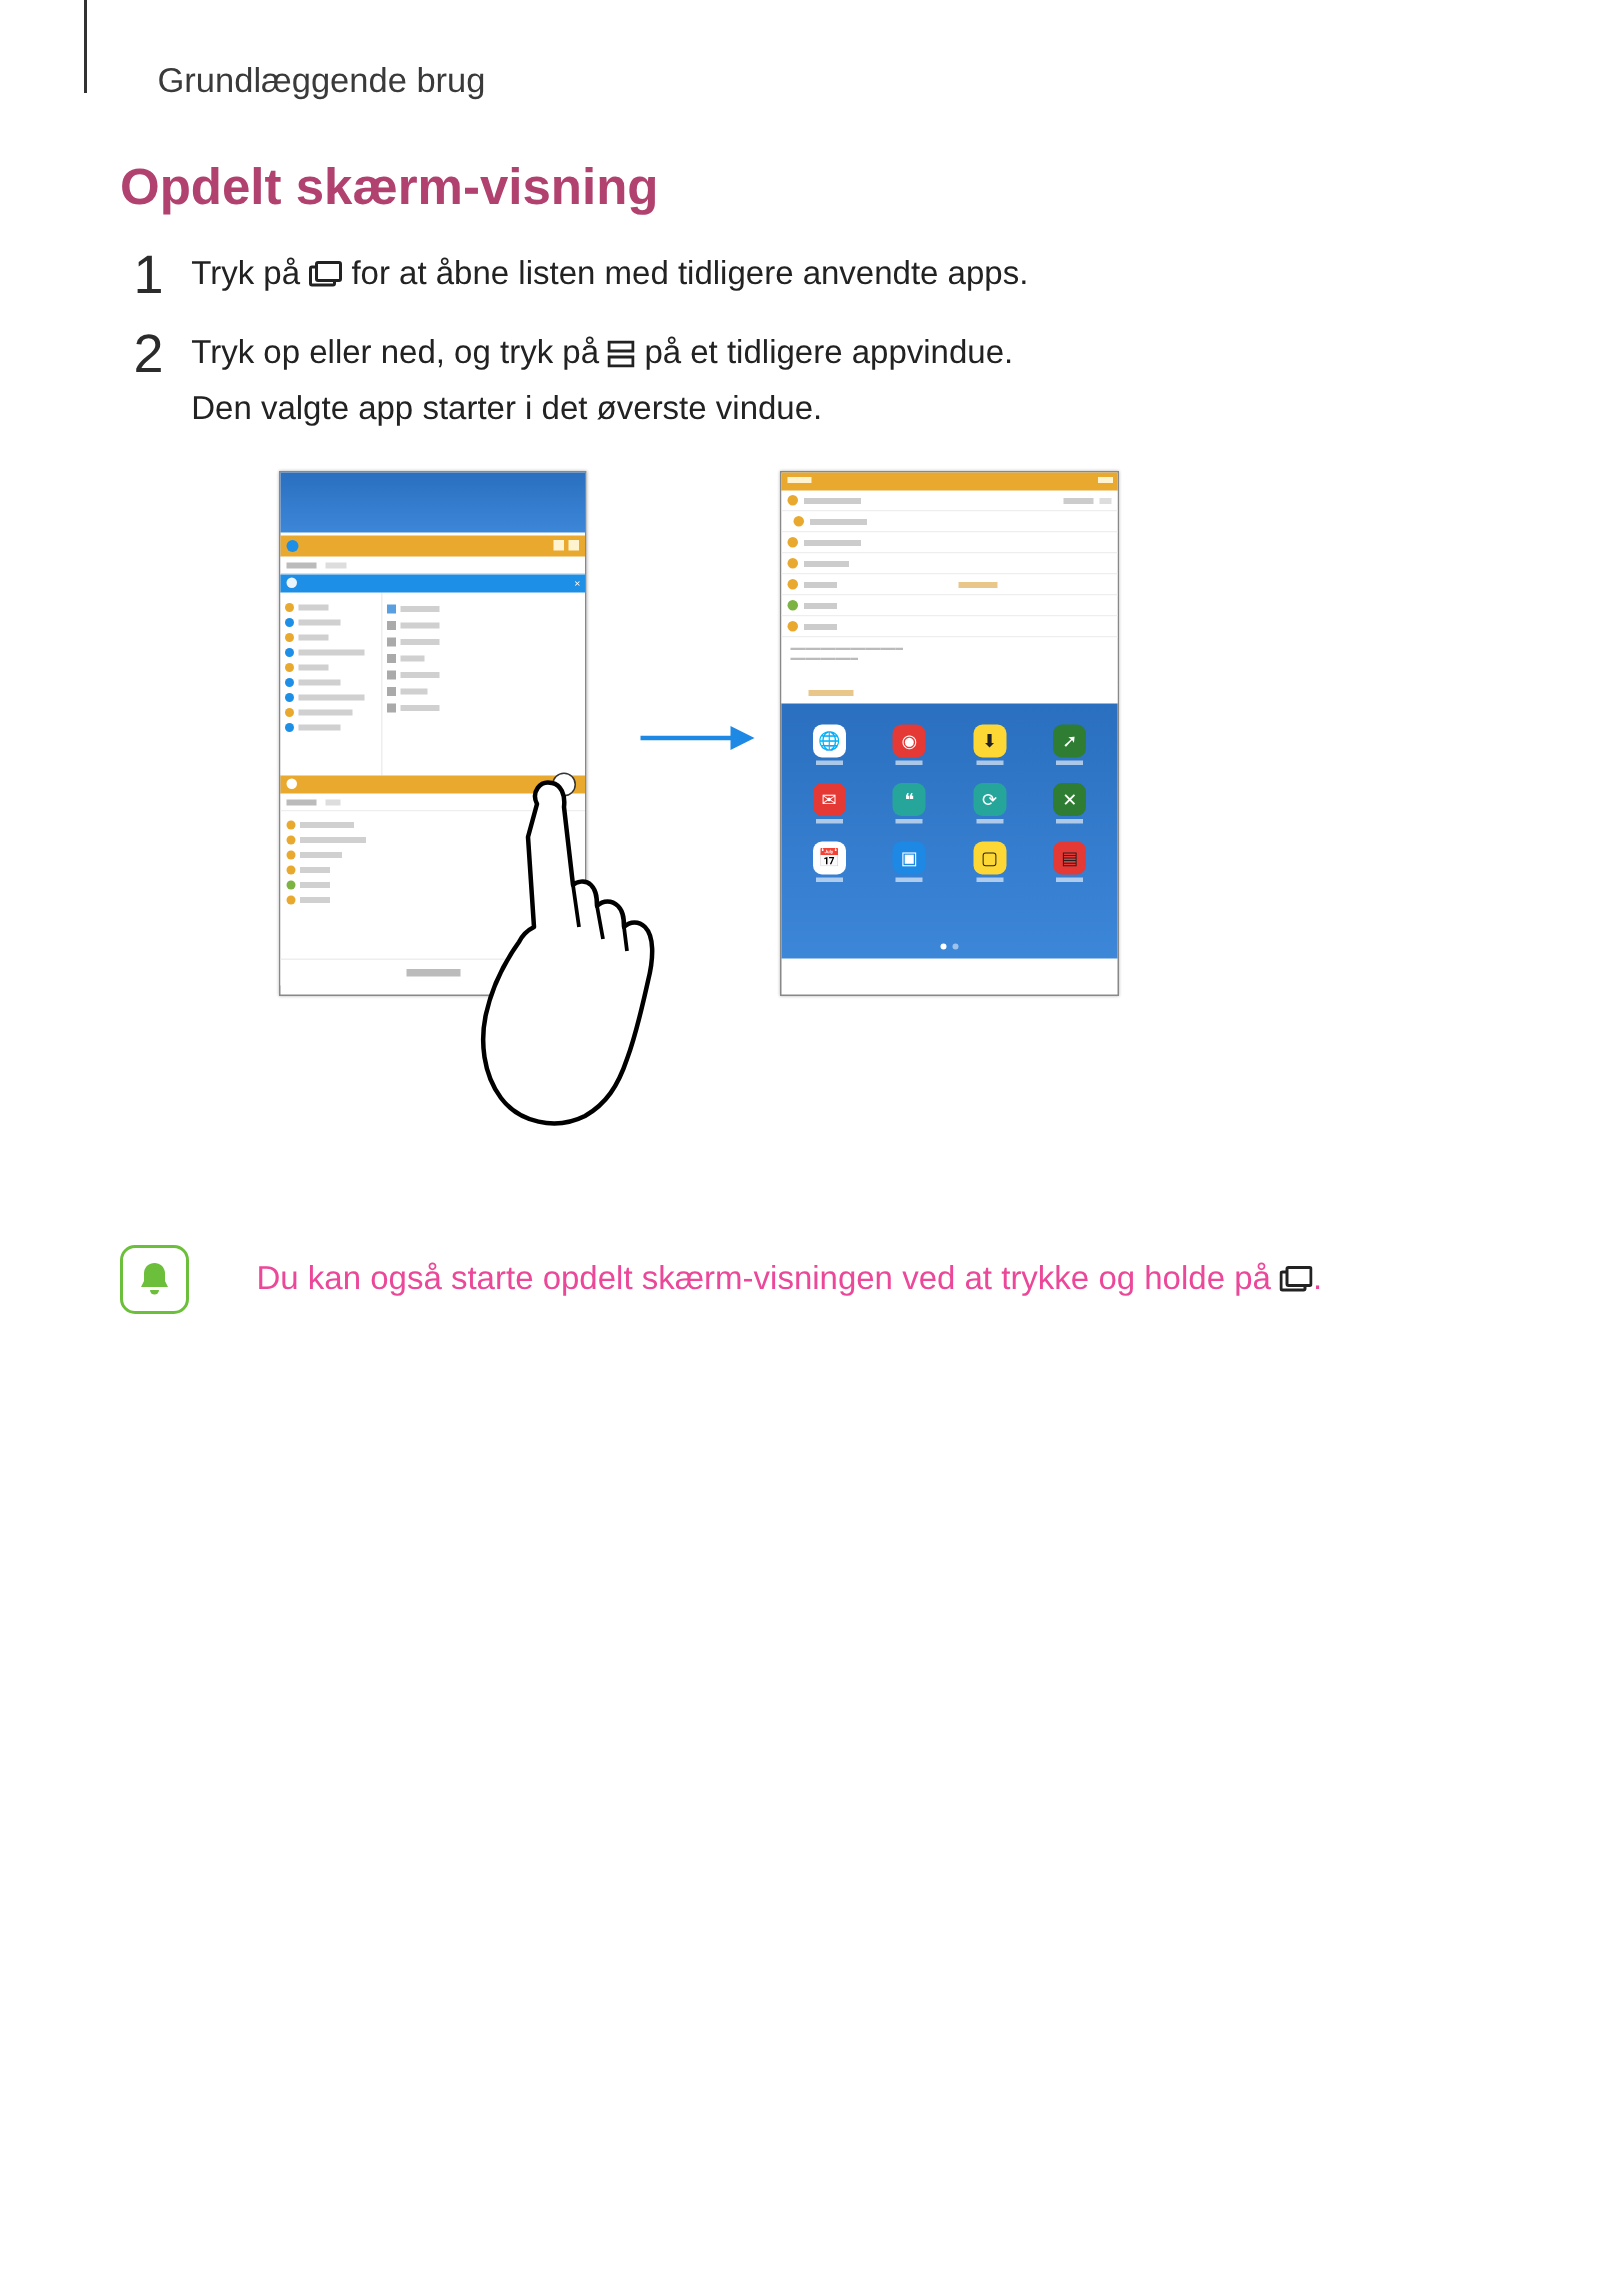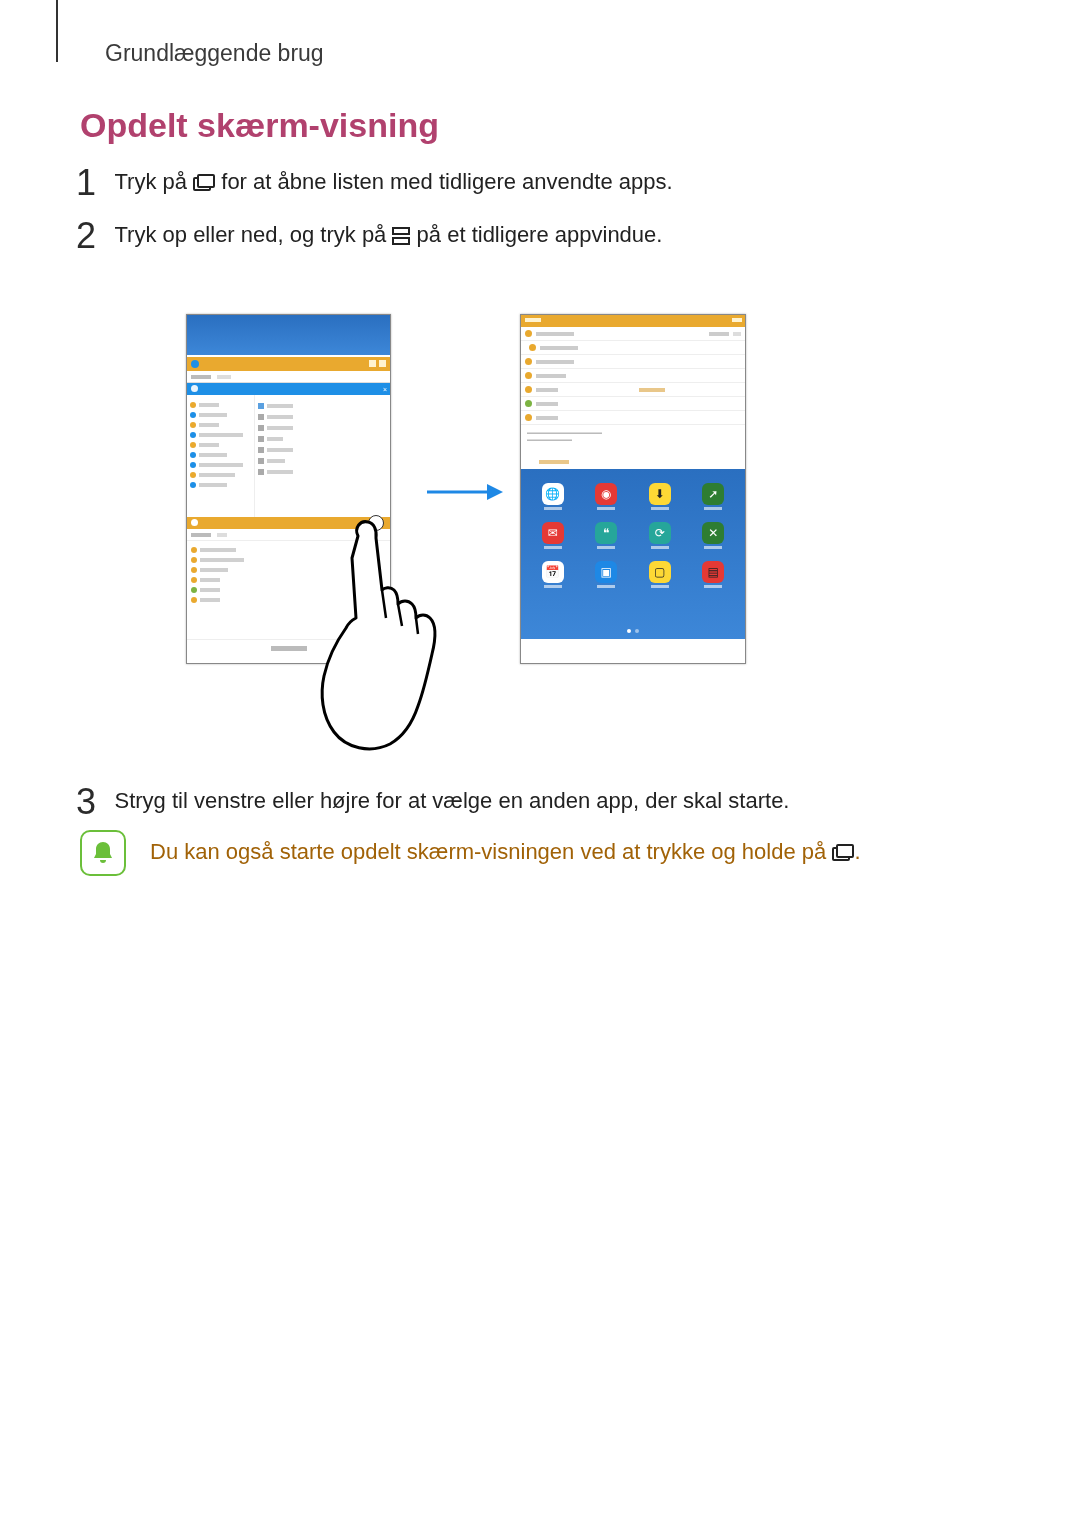--- a/index.html
+++ b/index.html
@@ -1,35 +1,35 @@
 <!DOCTYPE html>
 <html><head>
 <meta charset="utf-8">
 <style>
   * { box-sizing: border-box; margin: 0; padding: 0; }
   html, body { width: 1080px; height: 1527px; background: #fff; font-family: Arial, Helvetica, sans-serif; color: #222; }
   .page { position: relative; width: 1080px; height: 1527px; padding: 36px 80px 0 56px; }
   .header-rule { position: absolute; left: 56px; top: 0; width: 2px; height: 62px; background: #333; }
   .header-text { position: absolute; left: 105px; top: 40px; font-size: 23px; color: #3a3a3a; }
   .heading { position: absolute; left: 80px; top: 106px; font-size: 34px; font-weight: bold; color: #b1416e; }
-  .step { position: absolute; left: 76px; }
+  .step { position: absolute; left: 89px; }
   .step-num { display: inline-block; font-size: 36px; color: #2b2b2b; font-weight: 400; vertical-align: top; line-height: 1; }
   .step-body { display: inline-block; margin-left: 14px; vertical-align: top; font-size: 22px; line-height: 1.55; color: #222; }
   .step1 { top: 165px; }
   .step2 { top: 218px; }
   .step3 { top: 784px; }
   .inline-icon { display: inline-block; vertical-align: -3px; }
   .figure { position: absolute; left: 180px; top: 308px; width: 720px; height: 440px; }
   .screen { position: absolute; border: 1px solid #888; box-shadow: 0 0 2px rgba(0,0,0,0.3); }
   .screen.left { left: 6px; top: 6px; width: 205px; height: 350px; }
   .screen.right { left: 340px; top: 6px; width: 226px; height: 350px; }
   .arrow { position: absolute; left: 245px; top: 170px; color: #1e88e5; }
   .note-row { position: absolute; left: 80px; top: 830px; display: flex; align-items: center; gap: 24px; }
   .note-icon { width: 46px; height: 46px; border: 2px solid #6bbf3a; border-radius: 10px; display: flex; align-items: center; justify-content: center; }
-  .note-text { font-size: 22px; color: #a16207; }
+  .note-text { font-size: 22px; color: #ec4899; margin-left: 21px; }
   .page-number { position: absolute; left: 0; right: 0; bottom: 36px; text-align: center; font-size: 22px; color: #333; }
 
   
   .ls-top { background: linear-gradient(#2a6fc0,#3d87d8); height: 40px; }
   .ls-bar { background: #e9a92f; height: 14px; margin-top: 2px; position: relative; }
   .ls-bar .dot { position: absolute; left: 4px; top: 3px; width: 8px; height: 8px; border-radius: 50%; background: #1e8fe6; }
   .ls-bar .r { position: absolute; right: 4px; top: 3px; display:flex; gap:3px; }
   .ls-bar .r span { width: 7px; height: 7px; background: #fff3d0; }
   .ls-sub { background:#fff; height:12px; border-bottom:1px solid #ddd; display:flex; align-items:center; }
   .ls-sub .l1{width:20px;height:4px;background:#bbb;margin-left:4px;}
@@ -109,20 +109,21 @@
     <span class="step-body">
       <span>Tryk op eller ned, og tryk på </span>
       <span class="inline-icon">
         <svg width="18" height="18" viewBox="0 0 18 18">
             <rect x="1" y="1" width="16" height="6" fill="none" stroke="#222" stroke-width="2"></rect>
             <rect x="1" y="11" width="16" height="6" fill="none" stroke="#222" stroke-width="2"></rect>
           </svg>
       </span>
       <span> på et tidligere appvindue.</span>
       <br>
+      <span>Den valgte app starter i det øverste vindue.</span>
     </span>
   </div>
 
   <div class="figure">
 
     <div class="screen left">
       <div class="ls-top"></div>
       <div class="ls-bar">
           <span class="dot"></span>
           <span class="r">
@@ -355,24 +356,20 @@
           </div>
       </div>
     </div>
 
     <svg style="position:absolute;left:130px;top:210px;" width="170" height="240" viewBox="0 0 170 240">
       <path d="M 48 18 C 44 10 50 2 58 4 C 64 5 67 12 66 20 L 72 72 C 74 70 80 68 84 72 C 88 76 88 82 88 86 C 92 82 98 82 102 86 C 106 90 106 96 106 100 C 110 96 116 96 120 100 C 126 106 126 120 122 136 C 118 154 114 172 108 188 C 102 206 94 218 80 226 C 60 236 36 230 24 214 C 12 198 10 176 14 158 C 18 140 26 124 36 110 C 38 106 42 102 46 100 L 42 40 Z" fill="#fff" stroke="#000" stroke-width="3" stroke-linejoin="round"></path>
       <path d="M 72 72 L 76 100 M 88 86 L 92 108 M 106 100 L 108 116" fill="none" stroke="#000" stroke-width="2.5"></path>
     </svg>
   </div>
 
-  <div class="step step3">
-    <span class="step-num">3</span>
-    <span class="step-body">Stryg til venstre eller højre for at vælge en anden app, der skal starte.</span>
-  </div>
 
   <div class="note-row">
     <div class="note-icon">
       <svg width="28" height="28" viewBox="0 0 28 28">
           <path d="M14 3 C10 3 7 6 7 10 L7 15 L5 19 L23 19 L21 15 L21 10 C21 6 18 3 14 3 Z" fill="#6bbf3a"></path>
           <path d="M11 21 A3 3 0 0 0 17 21" fill="#6bbf3a"></path>
         </svg>
     </div>
     <div class="note-text">
       <span>Du kan også starte opdelt skærm-visningen ved at trykke og holde på </span>

